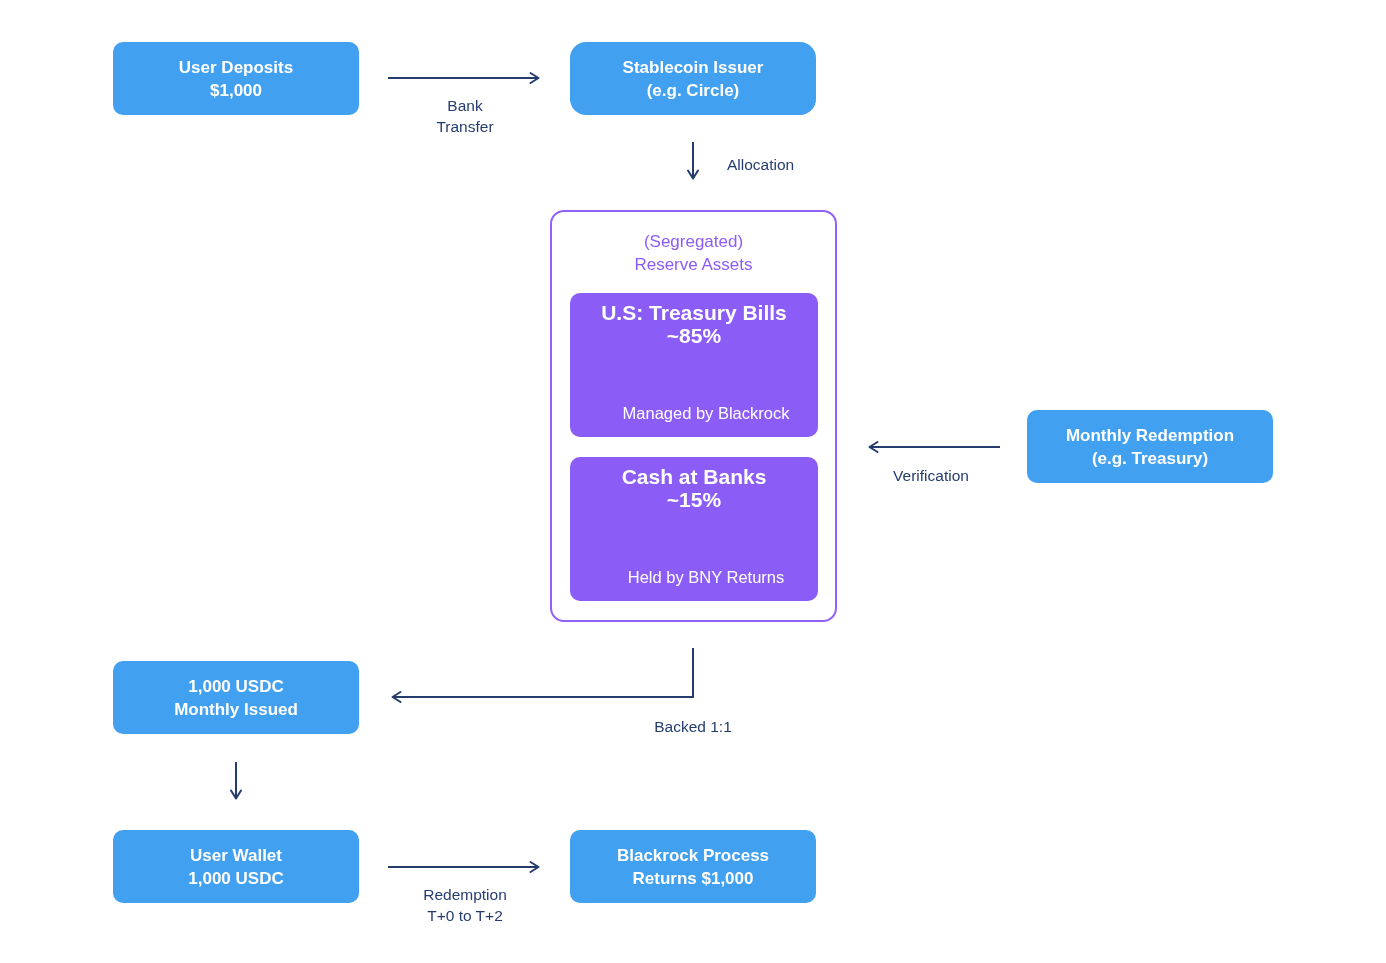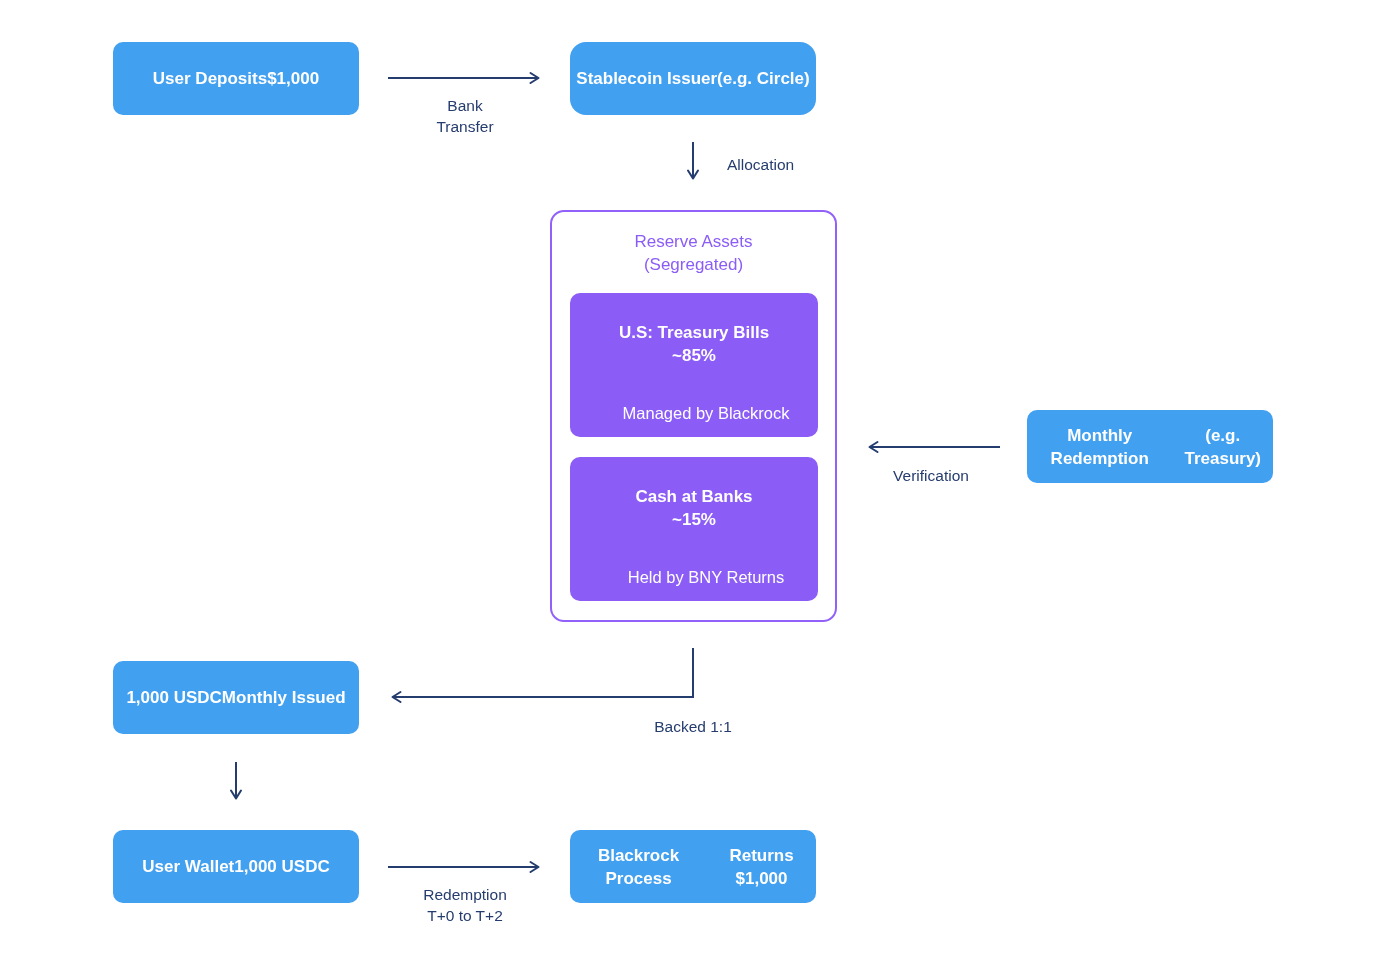--- a/index.html
+++ b/index.html
@@ -18,21 +18,21 @@
     width:1386px;height:963px;
     background:#fff;
     overflow:hidden;
   }
   svg.edges{position:absolute;left:0;top:0;width:1386px;height:963px;pointer-events:none;}
   .edge{stroke:var(--ink);stroke-width:2;fill:none;}
   .head{stroke:var(--ink);stroke-width:2;fill:none;stroke-linecap:round;stroke-linejoin:round;}
 
   .node{
     position:absolute;
-    display:flex;flex-direction:row;justify-content:center;align-items:center;
+    display:flex;flex-direction:column;justify-content:center;align-items:center;
     text-align:center;
     border-radius:10px;
     color:var(--white);
     font-size:17px;line-height:23px;font-weight:600;
   }
   .node.blue{background:var(--blue);width:246px;height:73px;}
 
   .reserve{
     position:absolute;
     left:550px;top:210px;width:287px;height:412px;
@@ -50,22 +50,22 @@
     position:absolute;
     left:18px;width:248px;height:144px;
     background:var(--purple);
     border-radius:10px;
     color:var(--white);
     text-align:center;
   }
   .asset.treasury{top:81px;}
   .asset.cash{top:245px;}
   .asset-title{
-    padding-top:28px;
-    font-size:17px;line-height:23px;font-weight:600;
+    padding-top:8px;
+    font-size:21px;line-height:23px;font-weight:600;
   }
   .asset-footer{
     position:absolute;left:0;right:0;bottom:14px;
     font-size:16.5px;font-weight:400;margin-left:24px;
   }
   .edge-label{
     position:absolute;
     color:var(--ink);
     font-size:15.5px;line-height:21px;font-weight:500;
     text-align:center;
@@ -95,22 +95,22 @@
     <span>$1,000</span>
   </div>
 
   <div class="node blue" style="left:570px;top:42px;border-radius:16px;">
     <span>Stablecoin Issuer</span>
     <span>(e.g. Circle)</span>
   </div>
 
   <div class="reserve">
     <div class="reserve-title">
+      <div>(Segregated)</div>
       <div>Reserve Assets</div>
-      <div>(Segregated)</div>
     </div>
 
     <div class="asset treasury">
       <div class="asset-title">
         <div>U.S: Treasury Bills</div>
         <div>~85%</div>
       </div>
       <div class="asset-footer">Managed by Blackrock</div>
     </div>
 

